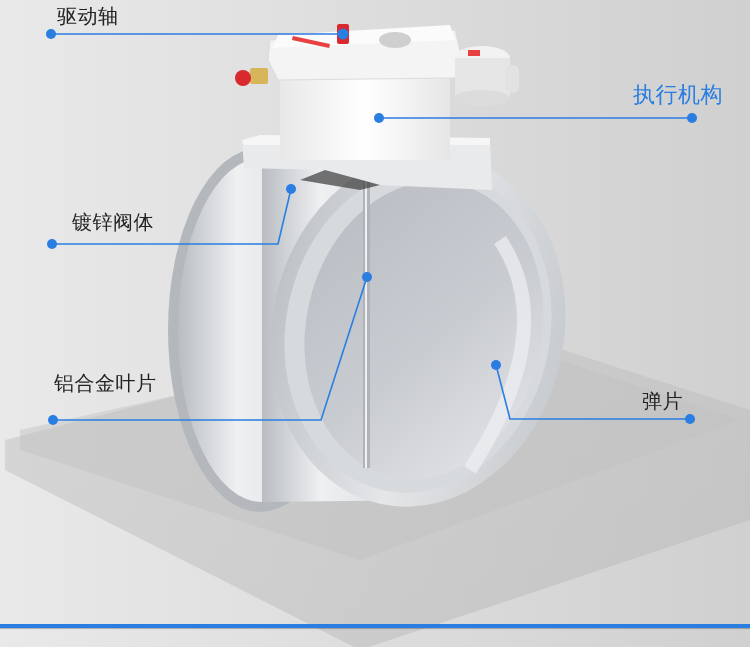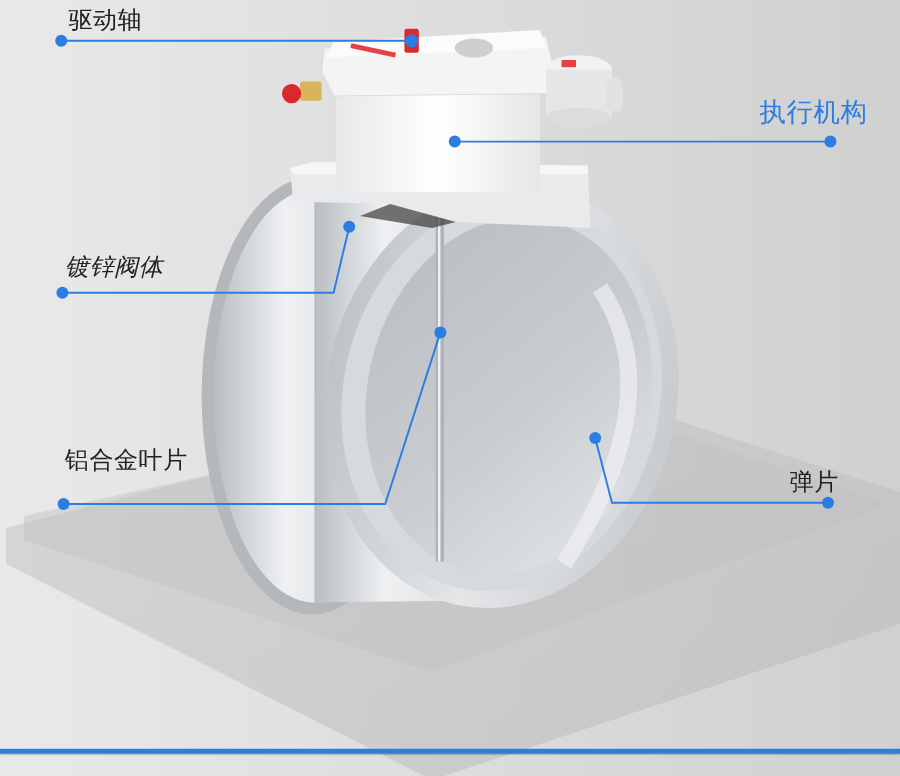--- a/index.html
+++ b/index.html
@@ -116,18 +116,18 @@
       <circle cx="291" cy="189" r="5"></circle>
       <circle cx="53" cy="420" r="5"></circle>
       <circle cx="367" cy="277" r="5"></circle>
       <circle cx="690" cy="419" r="5"></circle>
       <circle cx="496" cy="365" r="5"></circle>
     </g>
   </svg>
 
   <div class="label" style="left:57px; top:6px;">驱动轴</div>
   <div class="label accent" style="left:588px; top:84px;">执行机构</div>
-  <div class="label" style="left:54px; top:212px;font-style:italic;">镀锌阀体</div>
+  <div class="label" style="left:72px; top:212px;">镀锌阀体</div>
   <div class="label" style="left:54px; top:373px;">铝合金叶片</div>
-  <div class="label" style="left:642px; top:391px;margin-left:16px;">弹片</div>
+  <div class="label" style="left:642px; top:391px;">弹片</div>
 
   <div class="bottom-rule"></div>
 </div>
 
 </body></html>

